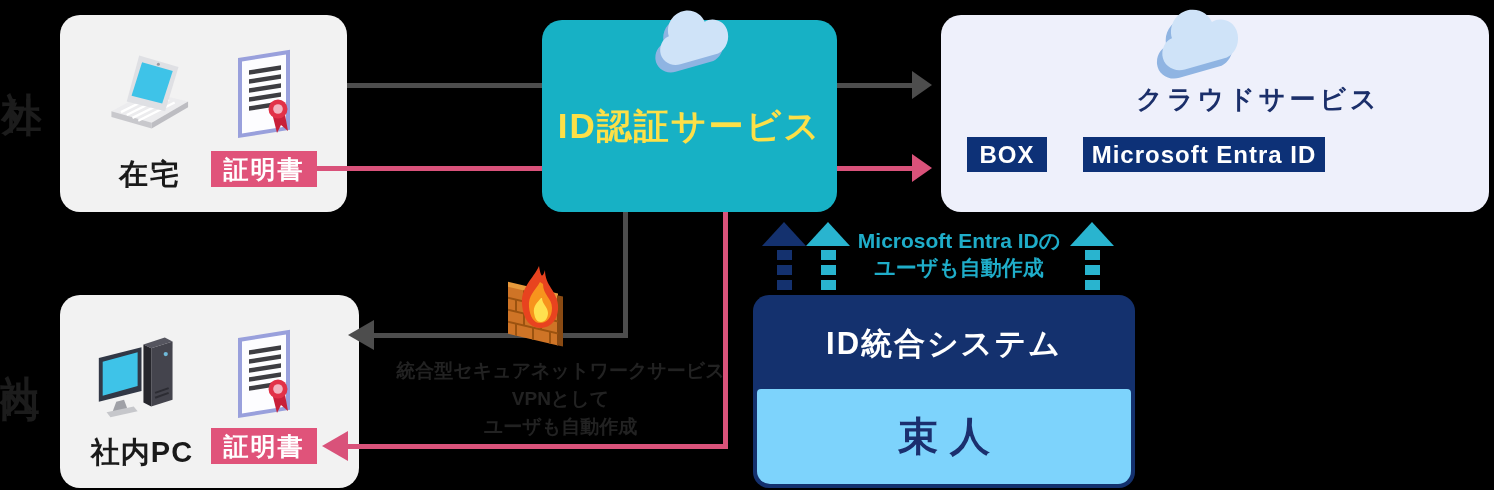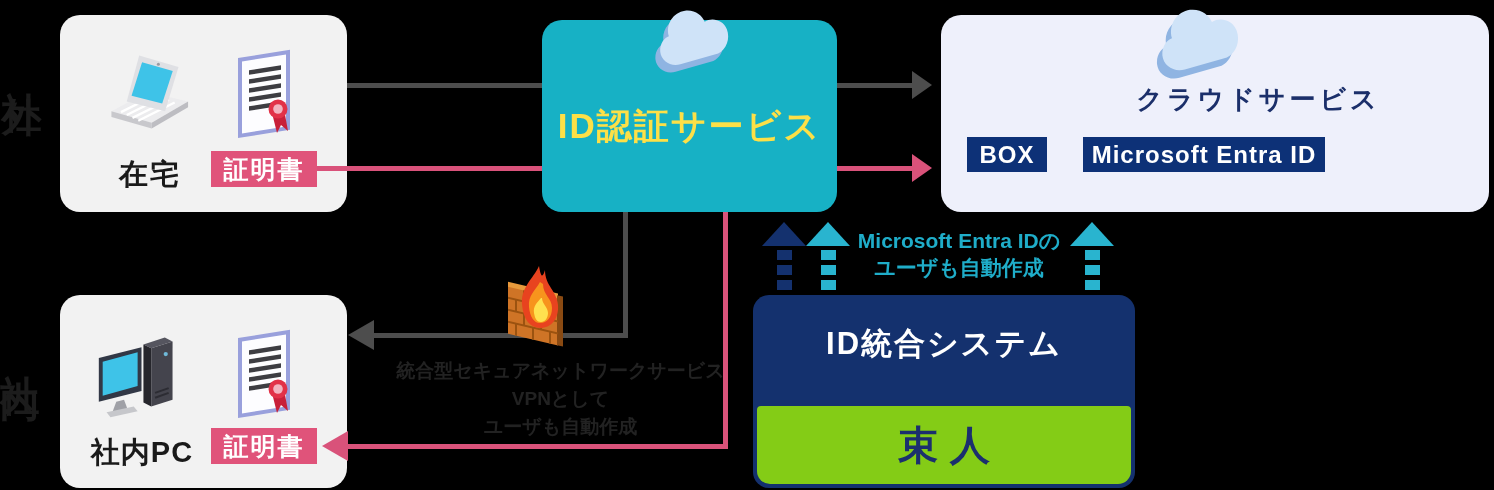--- a/index.html
+++ b/index.html
@@ -28,21 +28,21 @@
   .cloud-title{font-size:26px;font-weight:700;color:#1b2f6a;text-align:center;letter-spacing:4px;}
   .navy-badge{
     background:#0d3177;color:#fff;font-weight:700;font-size:24px;
     display:flex;align-items:center;justify-content:center;letter-spacing:1px;
   }
   .vpn-note{font-size:19px;font-weight:700;color:#222;text-align:center;line-height:28px;}
   .entra-note{font-size:21px;font-weight:700;color:#1fadc9;text-align:center;line-height:27px;}
   .integ-title{font-size:31px;font-weight:700;color:#fff;text-align:center;letter-spacing:2px;}
   .product-name{font-size:40px;font-weight:700;color:#1b2f6e;text-align:center;letter-spacing:12px;text-indent:12px;}
   .integ-body{
-    position:absolute;left:4px;right:4px;bottom:4px;height:78px;background:#84cc16;
+    position:absolute;left:4px;right:4px;bottom:4px;height:95px;background:#7dd3fc;
     border-radius:4px 4px 13px 13px;display:flex;align-items:center;justify-content:center;
   }
   
   .h-line{position:absolute;height:5px;}
   .v-line{position:absolute;width:5px;}
   .gray{background:#4d4d4d;}
   .pink{background:#d9527a;}
   .ah-right{position:absolute;width:0;height:0;border-top:14px solid transparent;border-bottom:14px solid transparent;}
   .ah-right.gray-h{border-left:20px solid #4d4d4d;background:none;}
   .ah-right.pink-h{border-left:20px solid #d9527a;background:none;}
@@ -158,21 +158,21 @@
     <path d="M39 0 C33 13 21 21 22 38 C23 53 30 62 40 62 C51 62 59 53 58 39 C57 25 45 20 45 4 C43 11 41 13 39 0 Z" fill="#e8431f"></path>
     <path d="M40 16 C35 25 28 29 29 41 C30 51 34 57 40 57 C47 57 52 51 52 42 C52 32 43 29 43 18 Z" fill="#f7941d"></path>
     <path d="M41 32 C37 37 33 40 34 47 C35 53 37 56 41 56 C45 56 48 52 48 47 C48 41 42 38 42 32 Z" fill="#ffe14f"></path>
   </svg>
   <div class="abs vpn-note z1" style="left:388px;top:357px;width:345px;">
     <div>統合型セキュアネットワークサービス</div>
     <div>VPNとして</div>
     <div>ユーザも自動作成</div>
   </div>
 
-  <div class="abs panel-gray z1" style="left:60px;top:295px;width:287px;height:193px;">
+  <div class="abs panel-gray z1" style="left:60px;top:295px;width:287px;height:193px;padding-left:12px;">
     <svg class="abs" style="left:33px;top:30px;" width="97" height="97" viewBox="0 0 100 100">
       <polygon points="52,20 74,13 82,17 60,24" fill="#55555f"></polygon>
       <polygon points="52,20 60,24 60,84 52,80" fill="#26262c"></polygon>
       <polygon points="60,24 82,17 82,77 60,84" fill="#44444d"></polygon>
       <circle cx="75" cy="30" r="2.2" fill="#6fb9d8"></circle>
       <line x1="64" y1="70" x2="78" y2="65" stroke="#2c2c33" stroke-width="2"></line>
       <line x1="64" y1="75" x2="78" y2="70" stroke="#2c2c33" stroke-width="2"></line>
       <polygon points="24,79 32,77 36,88 20,90" fill="#9fa0a6"></polygon>
       <polygon points="14,90 42,84 46,89 18,95" fill="#c6c7cb"></polygon>
       <polygon points="6,34 50,23 50,68 6,79" fill="#323846"></polygon>

